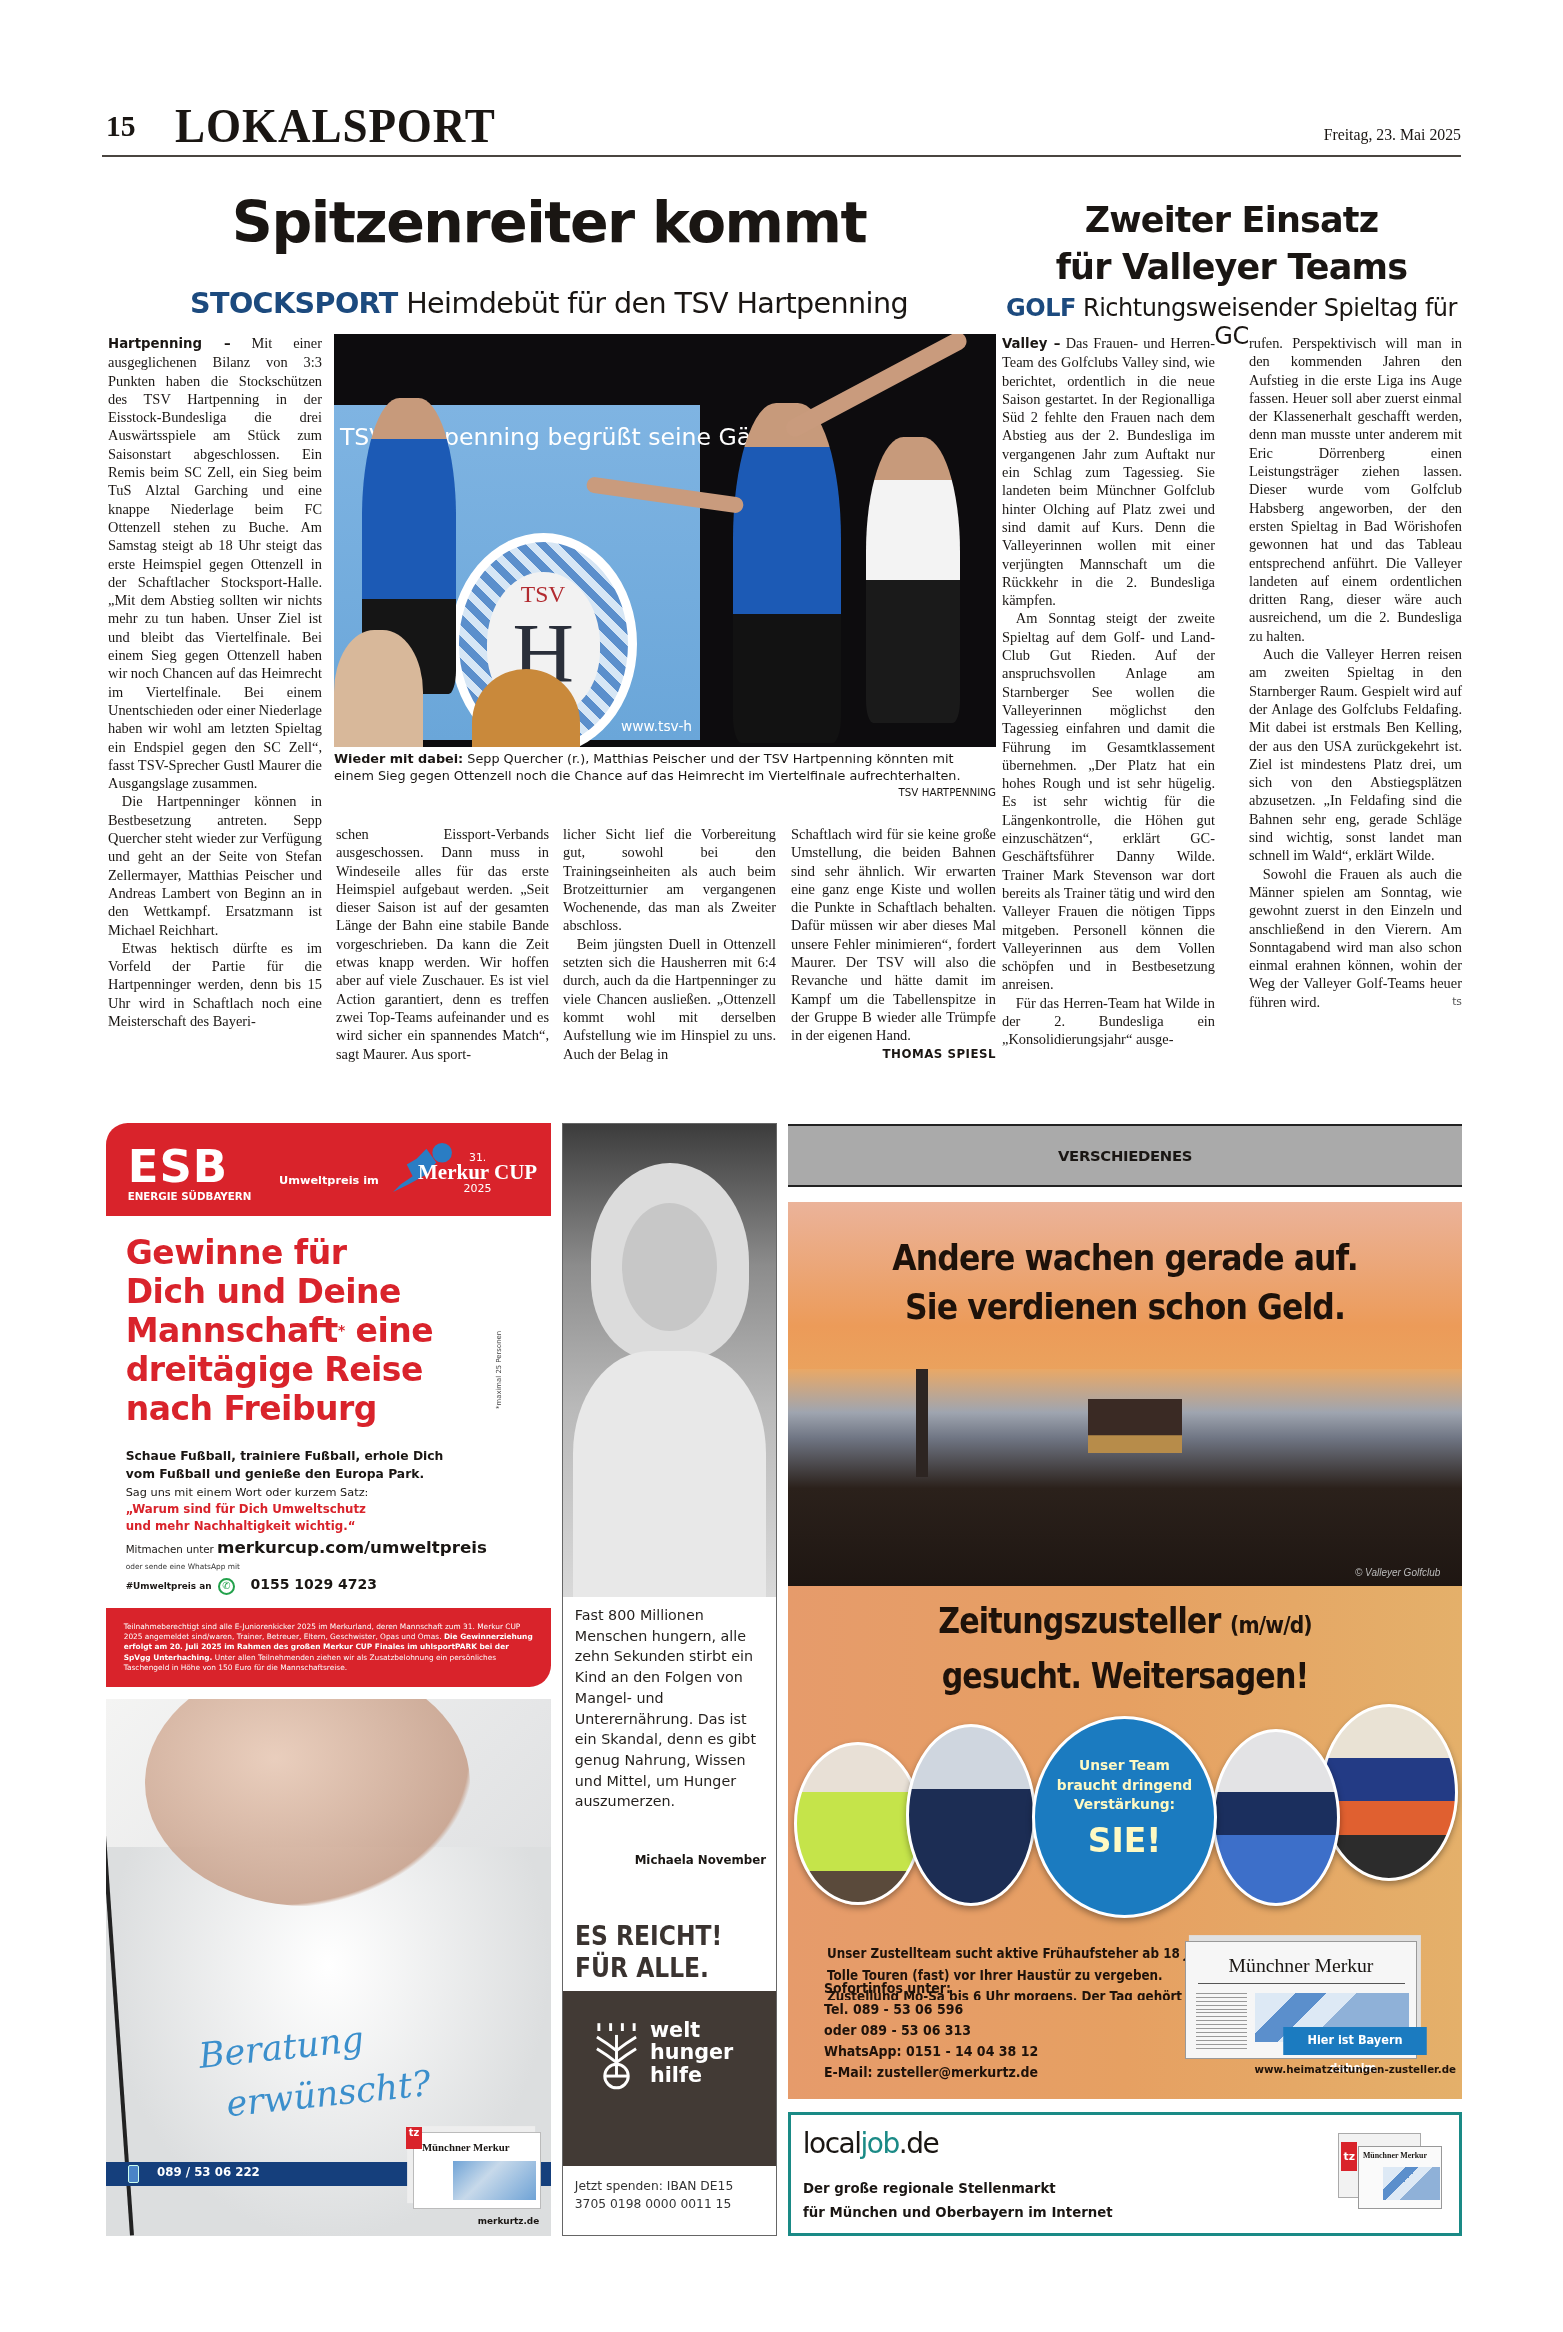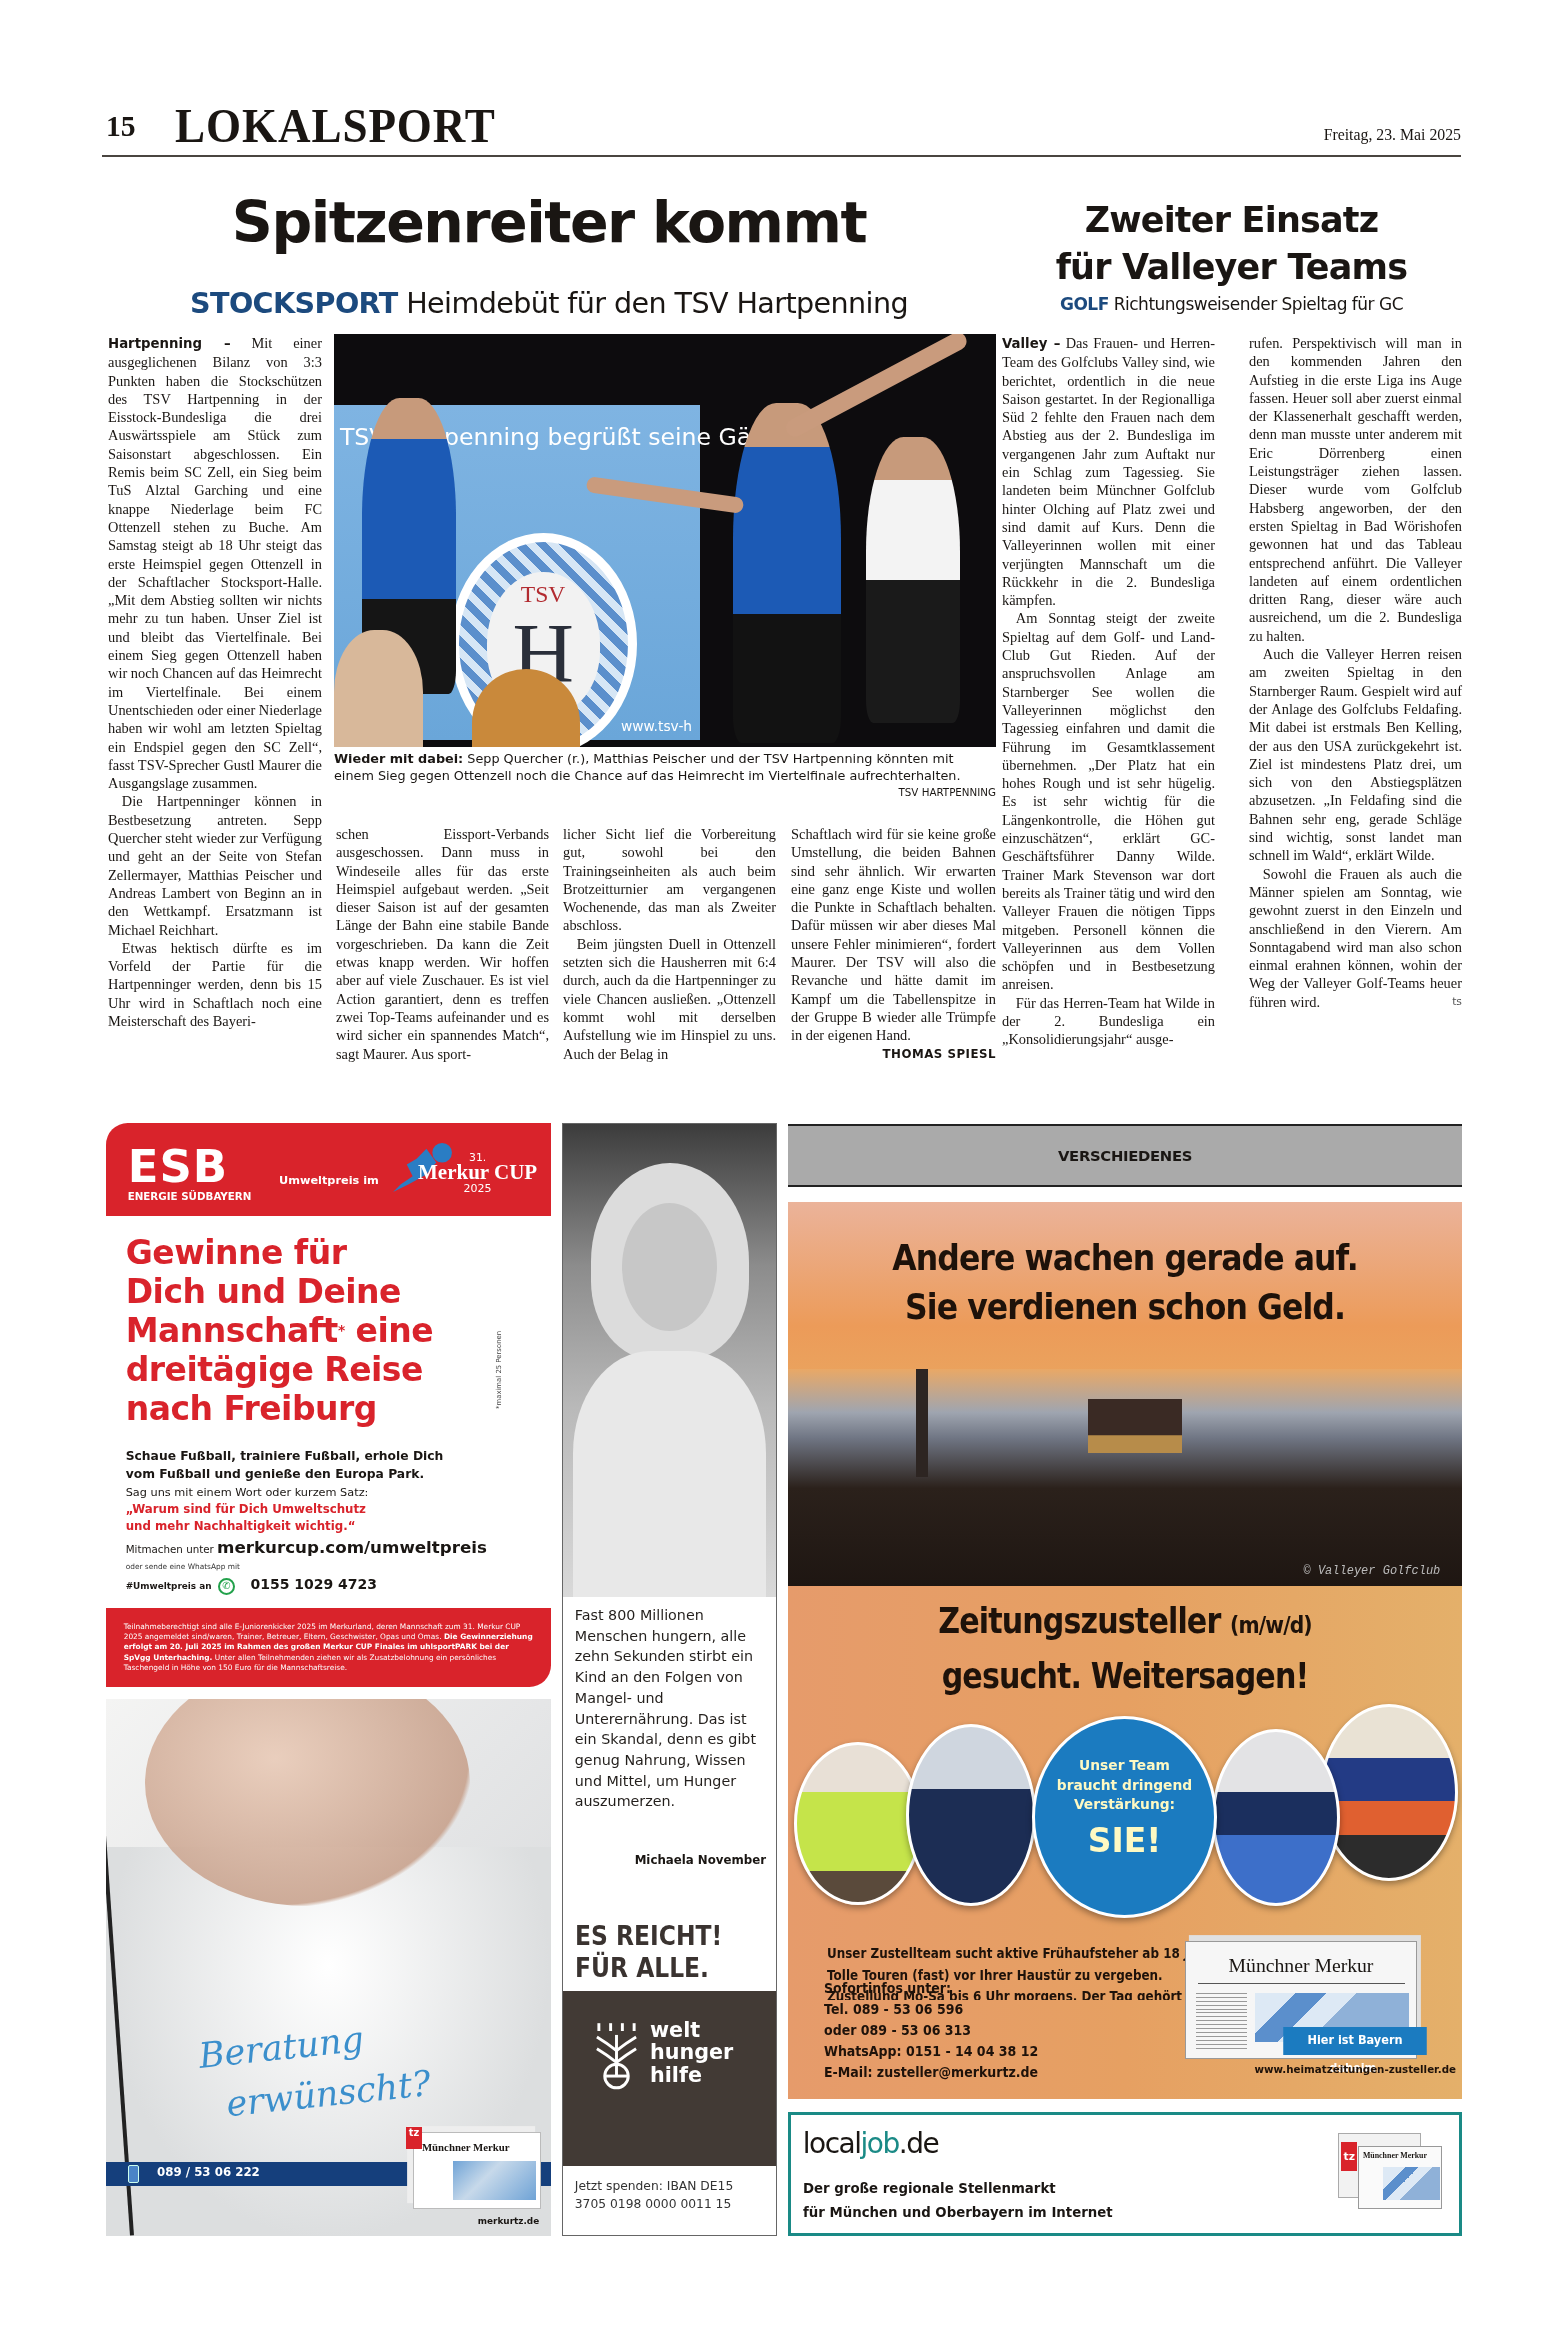--- a/index.html
+++ b/index.html
@@ -11,21 +11,21 @@
   .page-num { left: 106px; top: 110px; font-family: "Liberation Serif", serif; font-size: 29.6px; font-weight: bold; }
   .section-title { left: 175px; top: 97px; font-family: "Liberation Serif", serif; font-size: 49px; font-weight: bold; letter-spacing: 1px; transform: scaleX(0.92); transform-origin: left; }
   .date { right: 102px; top: 126px; font-family: "Liberation Serif", serif; font-size: 15.8px; }
   .header-rule { left: 102px; top: 155px; width: 1359px; height: 2px; background: #4a4540; }
 
   
   .h-main { left: 102px; top: 189px; width: 894px; text-align: center; font-family: "DejaVu Sans", sans-serif; font-weight: bold; font-size: 57px; letter-spacing: -1.5px; }
   .sub-main { left: 102px; top: 286px; width: 894px; text-align: center; font-family: "DejaVu Sans", sans-serif; font-size: 28.6px; letter-spacing: -0.6px; }
   .kicker { color: #1c4a7e; font-weight: bold; }
   .h-golf { left: 1000px; top: 197px; width: 463px; text-align: center; font-family: "DejaVu Sans", sans-serif; font-weight: bold; font-size: 35px; line-height: 47px; letter-spacing: -0.8px; }
-  .sub-golf { left: 1000px; top: 294px; width: 463px; text-align: center; font-family: "DejaVu Sans", sans-serif; font-size: 17px; letter-spacing: -0.5px; }
+  .sub-golf { left: 1000px; top: 294px; width: 463px; text-align: center; font-family: "DejaVu Sans", sans-serif; font-size: 24px; letter-spacing: -0.5px; }
 
   
   .col { font-family: "Liberation Serif", serif; font-size: 14.4px; line-height: 18.3px; text-align: justify; hyphens: manual; }
   .col p { text-indent: 0; }
   .col p + p { text-indent: 13.8px; }
   .col .lead { font-family: "DejaVu Sans", sans-serif; font-weight: bold; font-size: 13.3px; }
   .byline { font-family: "DejaVu Sans", sans-serif; font-weight: bold; font-size: 11.8px; text-align: right; letter-spacing: 0.5px; }
   .ts { font-family: "DejaVu Sans", sans-serif; font-size: 10.8px; float: right; color: #555; }
 
   .c1 { left: 108px; top: 334px; width: 214px; }
@@ -112,21 +112,21 @@
   .whh-iban { position: absolute; left: 11.8px; top: 1054px; font-family: "DejaVu Sans", sans-serif; font-size: 12.3px; line-height: 17.7px; color: #333; }
 
   
   .versch-bar { left: 788px; top: 1124px; width: 674px; height: 63px; background: #aaaaaa; border-top: 2px solid #222; border-bottom: 2px solid #222; text-align: center; font-family: "DejaVu Sans", sans-serif; font-weight: bold; font-size: 14.8px; line-height: 59px; letter-spacing: -0.3px; }
   .zus { left: 788px; top: 1202px; width: 674px; height: 798px; background: linear-gradient(90deg,#e69b6b 0%,#e6a062 50%,#e4b06a 100%); overflow: hidden; }
   .zus-sky { position: absolute; left: 0; top: 0; width: 674px; height: 207px; background: linear-gradient(180deg,#ebb39a 0%,#ec9b59 60%,#e9a861 100%); }
   .zus-head1 { position: absolute; left: 0; top: 31.5px; width: 674px; text-align: center; font-family: "DejaVu Sans", sans-serif; font-weight: bold; font-size: 35px; line-height: 49px; color: #1e120a; transform: scaleX(0.9); letter-spacing: -1px; }
   .zus-photo { position: absolute; left: 0; top: 167px; width: 674px; height: 217px; background: linear-gradient(180deg,#e9a866 0%,#9fa5b0 20%,#6f7583 32%,#2b211b 55%,#1e1612 100%); }
   .zus-castle { position: absolute; left: 300px; top: 29.6px; width: 94px; height: 54px; background: #3a2a24; box-shadow: inset 0 -17.7px 0 #b78c4a; }
   .zus-tower { position: absolute; left: 128px; top: 0; width: 11.8px; height: 108px; background: #2d2522; }
-  .zus-credit { position: absolute; right: 21.7px; bottom: 7.9px; font-size: 12px; color: #bbb; font-family: Liberation Mono, monospace; font-style: italic; }
+  .zus-credit { position: absolute; right: 21.7px; bottom: 7.9px; font-size: 10px; color: #bbb; font-family: Liberation Sans, sans-serif; font-style: italic; }
   .zus-head2 { position: absolute; left: 0; top: 394px; width: 674px; text-align: center; font-family: "DejaVu Sans", sans-serif; font-weight: bold; font-size: 35px; line-height: 51px; color: #1e120a; transform: scaleX(0.86); letter-spacing: -1px; }
   .zus-head2 small { font-size: 23.6px; }
   .circ { position: absolute; border-radius: 50%; border: 3px solid #fff; box-shadow: 0 3px 5.9px rgba(0,0,0,0.35); overflow: hidden; }
   .circ1 { left: 5.9px; top: 540px; width: 128px; height: 163px; background: linear-gradient(180deg,#e8e0d6 0 30%,#c5e44a 30% 80%,#5a4a3b 80%); }
   .circ2 { left: 118px; top: 522px; width: 130px; height: 182px; background: linear-gradient(180deg,#cfd6df 0 35%,#1c2d54 35%); }
   .circ4 { left: 424px; top: 527px; width: 128px; height: 177px; background: linear-gradient(180deg,#e3e3e5 0 35%,#1b2f5e 35% 60%,#3d6fc9 60%); }
   .circ5 { left: 532px; top: 502px; width: 138px; height: 177px; background: linear-gradient(180deg,#e9e2d4 0 30%,#233b85 30% 55%,#e06030 55% 75%,#2c2c2c 75%); }
   .circ-mid { position: absolute; left: 244px; top: 514px; width: 185px; height: 202px; border-radius: 50%; background: #1b7bc0; border: 3px solid #fff; box-shadow: 0 3px 5.9px rgba(0,0,0,0.35); text-align: center; color: #fef9c3; font-family: "DejaVu Sans", sans-serif; font-weight: bold; }
   .circ-mid .t { display: block; margin-top: 37px; font-size: 13.8px; line-height: 19.7px; }
   .circ-mid .sie { display: block; font-size: 33px; line-height: 51px; }

